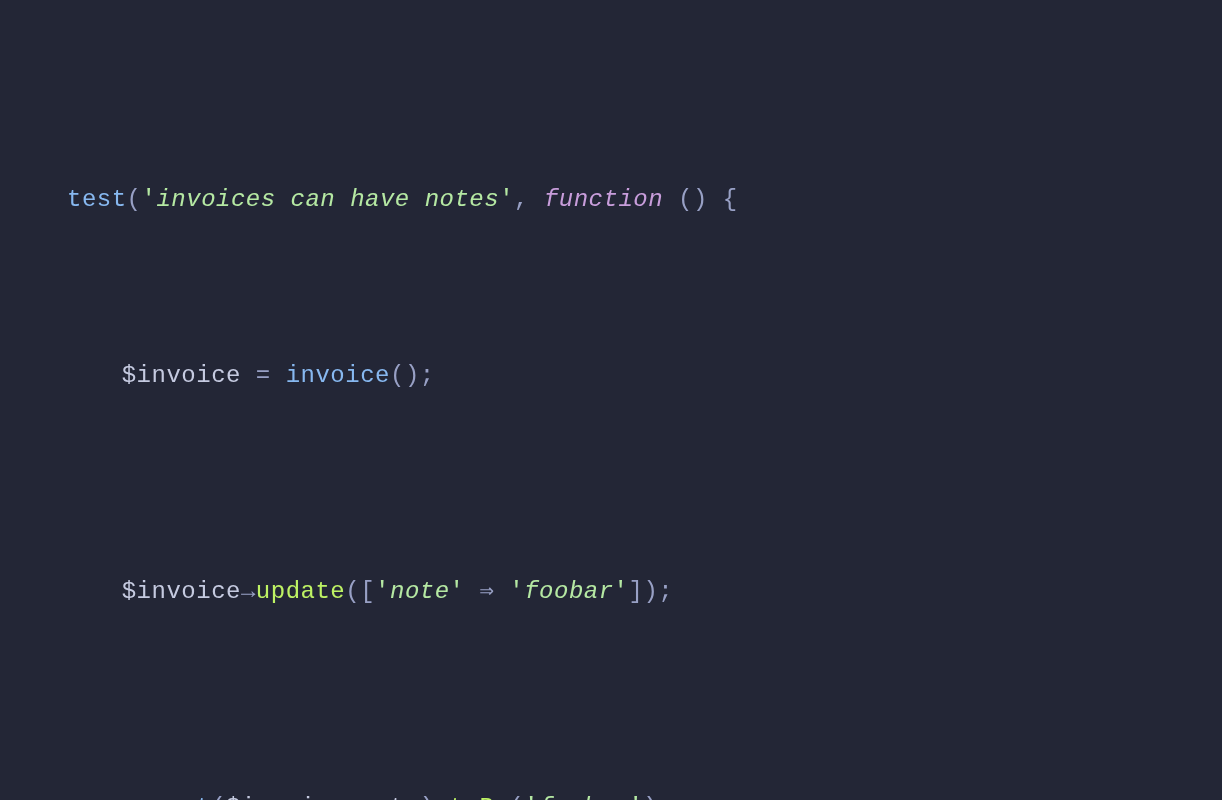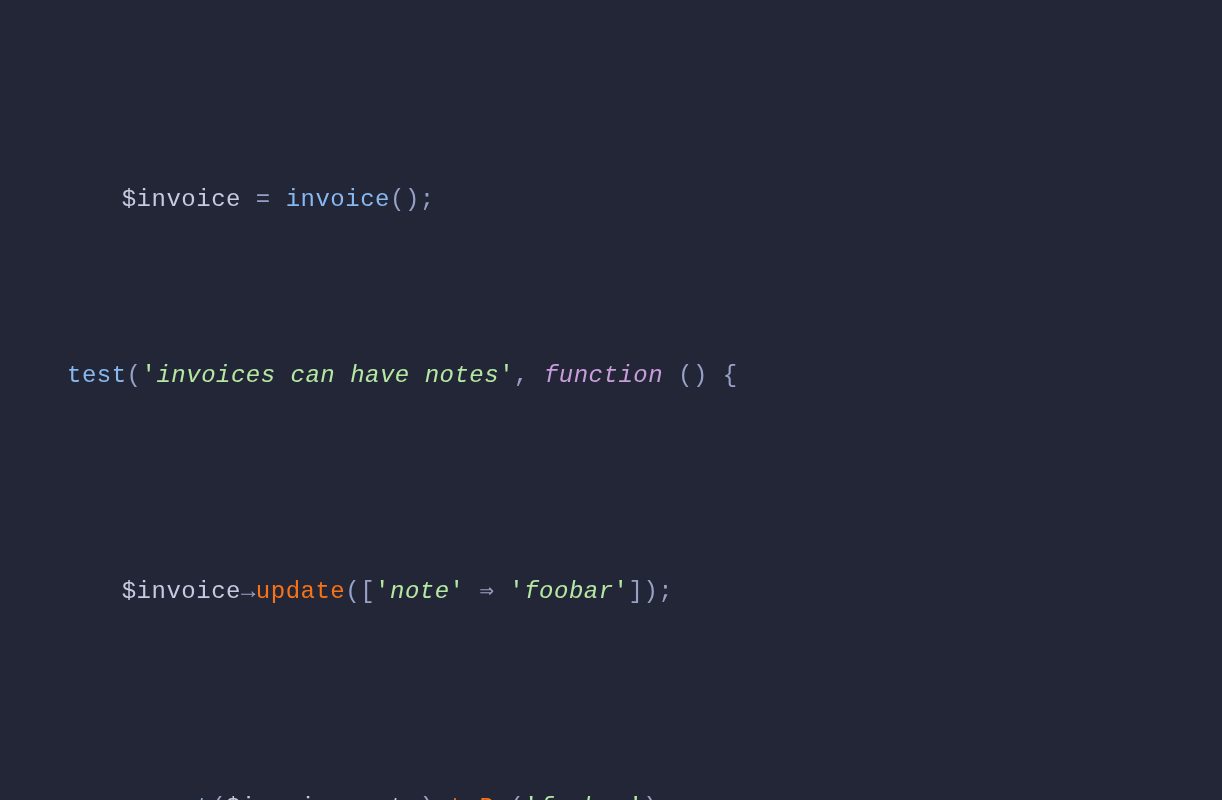--- a/index.html
+++ b/index.html
@@ -26,28 +26,28 @@
       margin-bottom: 68px;
     }
     .line:last-child {
       margin-bottom: 0;
     }
     .tok-func-call { color: #87b8f0; }
     .tok-punct { color: #98a0c5; }
     .tok-string { color: #b5e8a3; font-style: italic; }
     .tok-keyword { color: #c89ddb; font-style: italic; }
     .tok-var { color: #c5cae0; }
-    .tok-method { color: #f97316; }
+    .tok-method { color: #bef264; }
     .tok-property { color: #c5cae0; }
     .tok-arrow { color: #98a0c5; }
     .tok-quote { color: #b5e8a3; }
     .indent { display: inline-block; width: 3.8ch; }
   </style>
 </head>
 <body>
 
 <div class="code-block">
+  <span class="line"><span class="tok-func-call">test</span><span class="tok-punct">(</span><span class="tok-quote">'</span><span class="tok-string">invoices can have notes</span><span class="tok-quote">'</span><span class="tok-punct">, </span><span class="tok-keyword">function</span><span> </span><span class="tok-punct">()</span><span> </span><span class="tok-punct">{</span></span>
   <span class="line"><span class="indent"></span><span class="tok-var">$invoice</span><span> </span><span class="tok-punct">=</span><span> </span><span class="tok-func-call">invoice</span><span class="tok-punct">()</span><span class="tok-punct">;</span></span>
-  <span class="line"><span class="tok-func-call">test</span><span class="tok-punct">(</span><span class="tok-quote">'</span><span class="tok-string">invoices can have notes</span><span class="tok-quote">'</span><span class="tok-punct">, </span><span class="tok-keyword">function</span><span> </span><span class="tok-punct">()</span><span> </span><span class="tok-punct">{</span></span>
   <span class="line" style="margin-top:40px;"><span class="indent"></span><span class="tok-var">$invoice</span><span class="tok-arrow">→</span><span class="tok-method">update</span><span class="tok-punct">(</span><span class="tok-punct">[</span><span class="tok-quote">'</span><span class="tok-string">note</span><span class="tok-quote">'</span><span> </span><span class="tok-punct">⇒</span><span> </span><span class="tok-quote">'</span><span class="tok-string">foobar</span><span class="tok-quote">'</span><span class="tok-punct">]</span><span class="tok-punct">)</span><span class="tok-punct">;</span></span>
   <span class="line" style="margin-top:40px;"><span class="indent"></span><span class="tok-func-call">expect</span><span class="tok-punct">(</span><span class="tok-var">$invoice</span><span class="tok-arrow">→</span><span class="tok-property">note</span><span class="tok-punct">)</span><span class="tok-arrow">→</span><span class="tok-method">toBe</span><span class="tok-punct">(</span><span class="tok-quote">'</span><span class="tok-string">foobar</span><span class="tok-quote">'</span><span class="tok-punct">)</span><span class="tok-punct">;</span></span>
   
 </div>
 
 </body></html>

